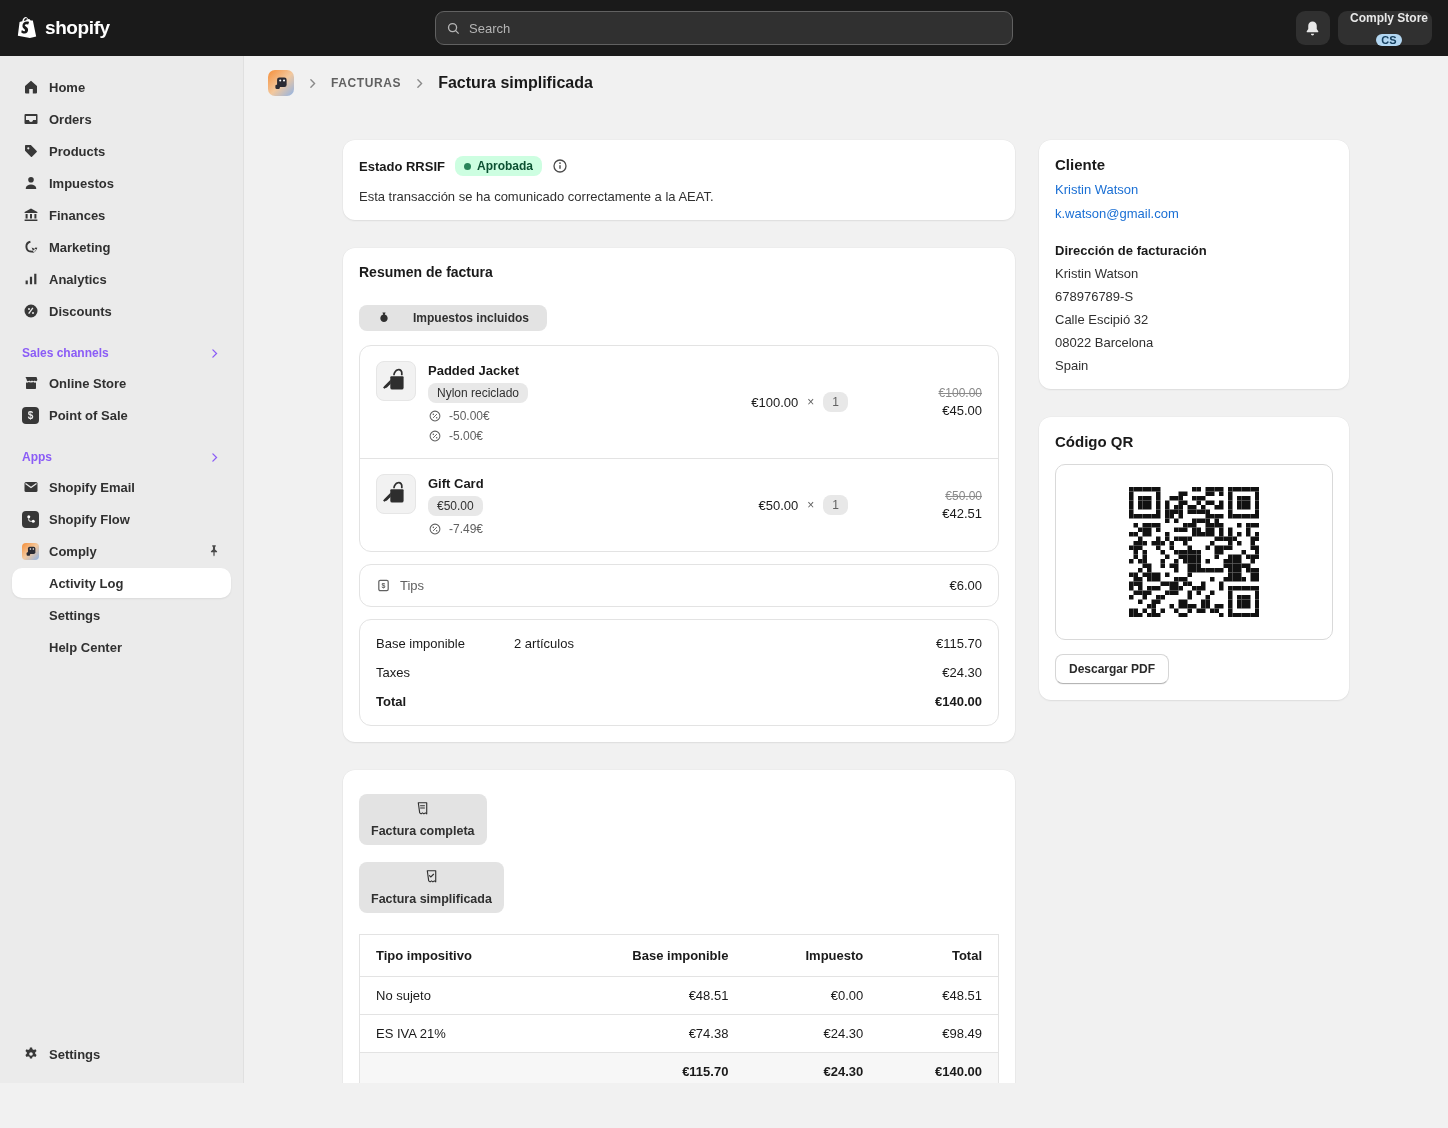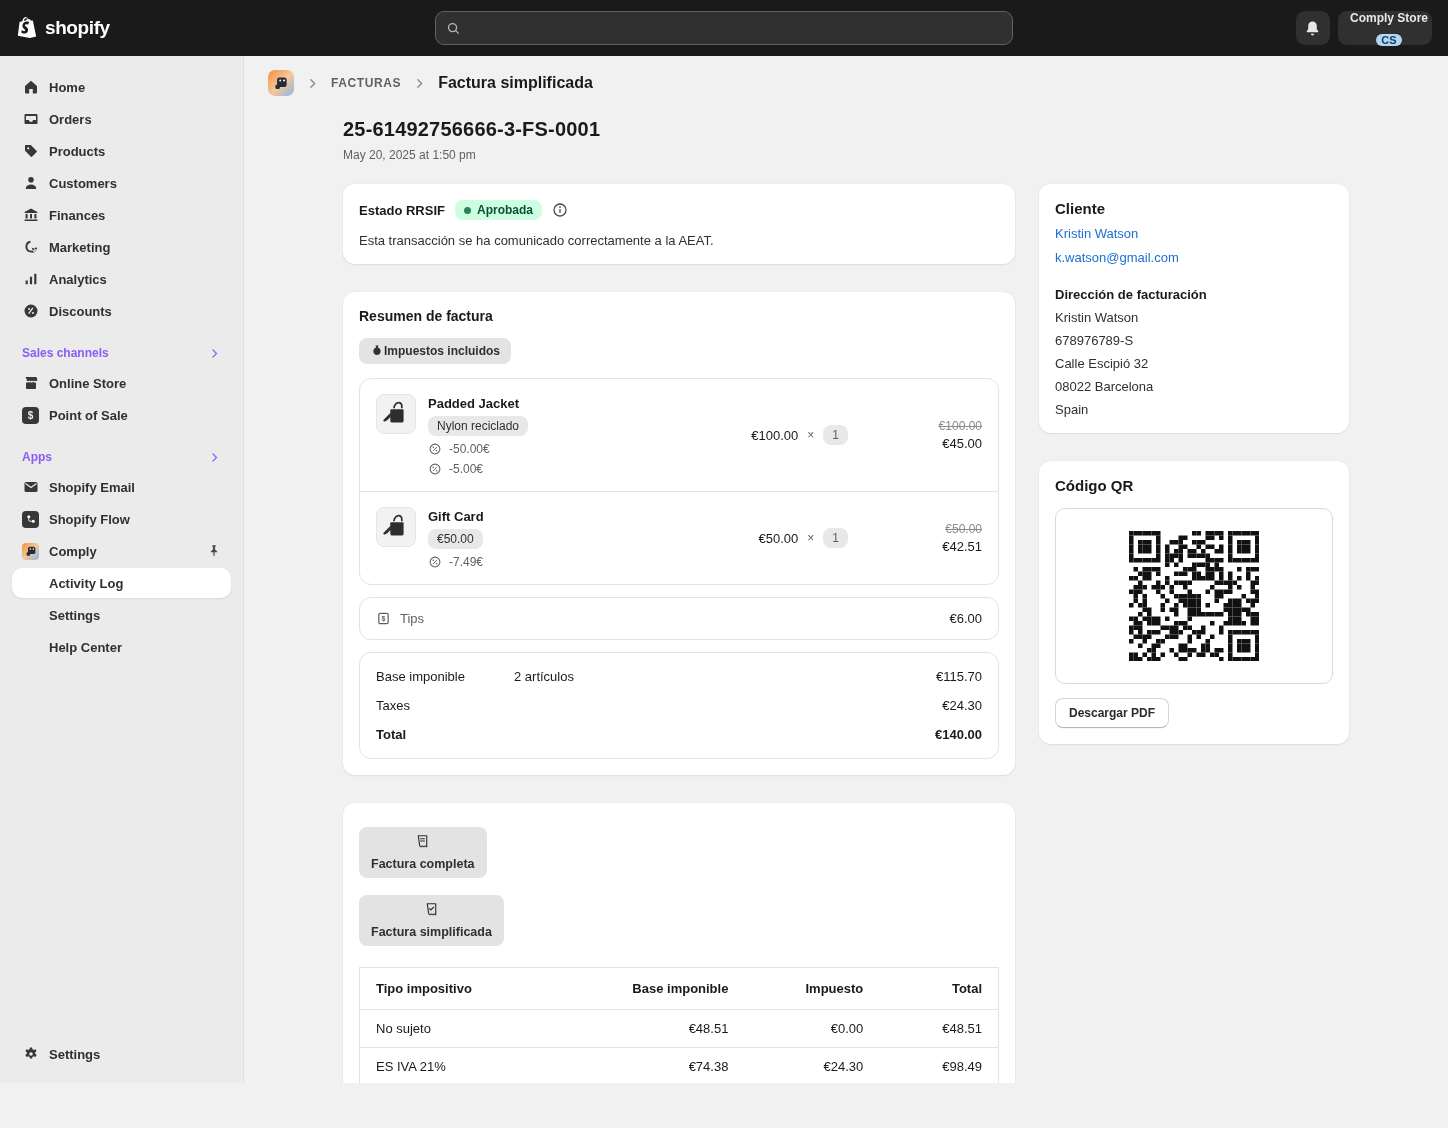--- a/index.html
+++ b/index.html
@@ -77,22 +77,22 @@
   .status-head{display:flex; align-items:center; gap:10px;}
   .status-label{font-size:13px; font-weight:700; color:#1a1a1a;}
   .badge-green{display:inline-flex; align-items:center; gap:6px; background:var(--badge-green-bg);
                color:var(--badge-green-text); font-size:12px; font-weight:550; padding:3px 9px; border-radius:8px;}
   .dot{width:7px; height:7px; border-radius:50%; background:var(--badge-green-dot);}
   .info-ic{color:#4a4a4a; cursor:pointer; display:flex;}
   .status-msg{font-size:13px; color:#303030; margin-top:13px;}
 
   
   .card-title{font-size:14px; font-weight:700; color:#1a1a1a;}
-  .pill{display:inline-flex; align-items:center; gap:0; background:var(--button-gray); border:none; border-radius:8px;
-        padding:6px 11px; font-size:12px; font-weight:550; color:#303030; margin-top:14px;}
+  .pill{display:inline-flex; align-items:center; gap:22px; background:var(--button-gray); border:none; border-radius:8px;
+        padding:6px 18px; font-size:12px; font-weight:550; color:#303030; margin-top:25px;}
   .items-box{border:1px solid #e3e3e3; border-radius:12px; margin-top:14px;}
   .line-item{display:flex; align-items:center; padding:15px 16px; gap:12px;}
   .line-item + .line-item{border-top:1px solid #e3e3e3;}
   .item-left{display:flex; gap:12px; flex:1; align-self:flex-start;}
   .thumb{width:40px; height:40px; border-radius:8px; background:#f2f2f2; border:1px solid #e6e6e6;
          display:flex; align-items:center; justify-content:center; overflow:hidden;}
   .item-name{font-size:13px; font-weight:650; color:#1a1a1a; padding-top:2px;}
   .variant-pill{display:inline-block; background:#e8e8e8; border-radius:8px; padding:3px 9px; font-size:12px; color:#303030; margin-top:5px;}
   .disc-row{display:flex; align-items:center; gap:7px; color:#616161; font-size:12px; margin-top:6px;}
   .item-mid{display:flex; align-items:center; gap:9px; font-size:13px; color:#1a1a1a; margin-right:34px;}
@@ -157,20 +157,21 @@
     <span class="logo-text">shopify</span>
   </div>
 
   <div class="search">
     <span>
       <svg viewBox="0 0 16 16" width="15" height="15">
           <circle cx="7" cy="7" r="4.3" fill="none" stroke="currentColor" stroke-width="1.4"></circle>
           <path d="m10.3 10.3 3.2 3.2" stroke="currentColor" stroke-width="1.4"></path>
         </svg>
     </span>
+    <input type="text" placeholder="Search" style="">
   </div>
 
   <div class="top-right">
     <button class="icon-btn">
       <span>
         <svg viewBox="0 0 16 16" width="17" height="17" fill="currentColor">
             <path d="M8 1.5c-2.3 0-4 1.8-4 4v2.9l-1.4 2.1c-.3.5 0 1.1.6 1.1h9.6c.6 0 .9-.6.6-1.1L12 8.4V5.5c0-2.2-1.7-4-4-4zM6.5 13a1.5 1.5 0 0 0 3 0z"></path>
           </svg>
       </span>
     </button>
@@ -208,21 +209,21 @@
             </svg>
           </span>
         <span>Products</span>
       </div>
       <div class="side-item">
         <span class="icn">
             <svg viewBox="0 0 16 16" width="16" height="16" fill="currentColor">
               <path d="M8 7.6a2.8 2.8 0 1 0 0-5.6 2.8 2.8 0 0 0 0 5.6zM2.7 13.2c.5-2.4 2.7-3.7 5.3-3.7s4.8 1.3 5.3 3.7c.1.5-.3.8-.8.8H3.5c-.5 0-.9-.3-.8-.8z"></path>
             </svg>
           </span>
-        <span>Customers</span>
+        <span>Impuestos</span>
       </div>
       <div class="side-item">
         <span class="icn">
             <svg viewBox="0 0 16 16" width="16" height="16" fill="currentColor">
               <path d="M8 1.6 14.4 5v1H1.6V5zM2.6 7h2v4.4h-2zM7 7h2v4.4H7zM11.4 7h2v4.4h-2zM1.6 12.6h12.8V14H1.6z"></path>
             </svg>
           </span>
         <span>Finances</span>
       </div>
       <div class="side-item">
@@ -356,24 +357,20 @@
       <span class="crumb-chev">
           <svg viewBox="0 0 16 16" width="13" height="13" fill="none" stroke="currentColor" stroke-width="1.7" stroke-linecap="round">
             <path d="m6 3.5 4.5 4.5L6 12.5"></path>
           </svg>
         </span>
       <span class="crumb-current">Factura simplificada</span>
     </div>
 
     <div class="content">
       <div class="page-head">
-        <div>
-          <div class="page-title">25-61492756666-3-FS-0001</div>
-          <div class="page-date">May 20, 2025 at 1:50 pm</div>
-        </div>
       </div>
 
       <div class="layout">
 
         <div class="col-left">
 
           <section class="card">
             <div class="status-head">
               <span class="status-label">Estado RRSIF</span>
               <span class="badge-green">

